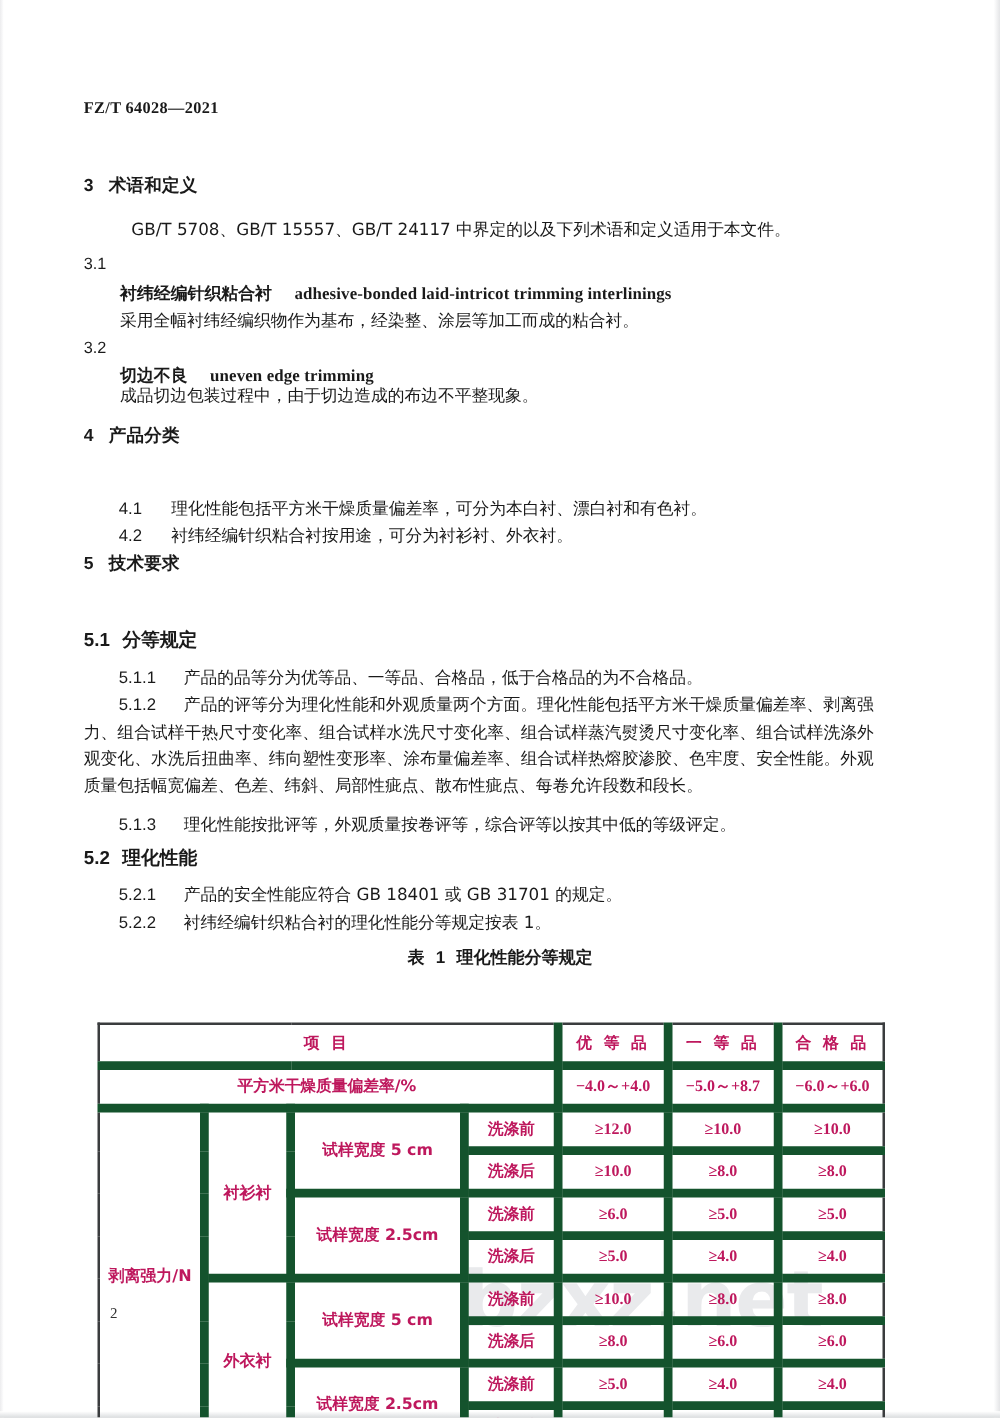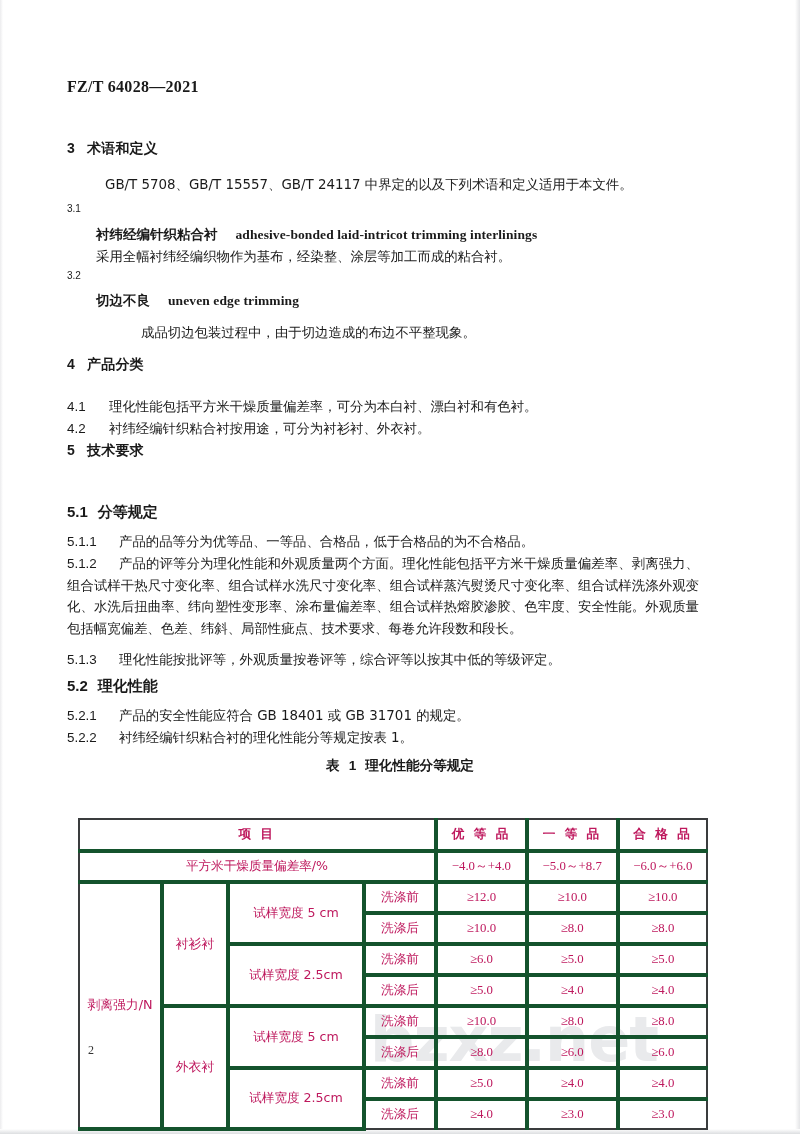--- a/index.html
+++ b/index.html
@@ -41,21 +41,21 @@
     left: 0; top: 0;
     width: 800px;
     color: #1a1a1a;
   }
 
   
   .std-no {
     position: absolute;
     left: 67px;
     top: 78px;
-    font-size: 16px;
+    font-size: 13px;
     font-weight: bold;
     letter-spacing: 0.3px;
     font-family: "Liberation Serif", serif;
   }
 
   
   .blk { position: absolute; }
 
   .h1 {
     font-size: 14px;
@@ -73,21 +73,21 @@
   .h2 .num { margin-right: 10px; font-family: "Liberation Sans", sans-serif; }
 
   .para {
     font-size: 13.4px;
     line-height: 21.5px;
     font-family: "DejaVu Sans", "Liberation Sans", sans-serif;
     text-align: justify;
   }
 
   .clause-num {
-    font-size: 10px;
+    font-size: 13px;
     font-family: "Liberation Sans", sans-serif;
   }
 
   .term-line {
     font-size: 13.5px;
     font-weight: bold;
     font-family: "DejaVu Sans", "Liberation Sans", sans-serif;
   }
   .term-line .en {
     font-family: "Liberation Serif", serif;
@@ -102,20 +102,21 @@
 
   .numbered {
     font-size: 13.4px;
     line-height: 21.5px;
     font-family: "DejaVu Sans", "Liberation Sans", sans-serif;
   }
   .numbered .n {
     font-family: "Liberation Sans", sans-serif;
     display: inline-block;
     width: 42px;
+    margin-left: 28px;
   }
 
   
   .table-title {
     position: absolute;
     left: 0; top: 757px;
     width: 800px;
     text-align: center;
     font-size: 13.6px;
     font-weight: bold;
@@ -128,25 +129,25 @@
     left: 78px;
     top: 789px;
     width: 630px;
     border-collapse: collapse;
     font-family: "DejaVu Sans", "Liberation Sans", sans-serif;
     font-size: 12.6px;
     color: #be185d;
     margin-top: 29px;
   }
   table.spec td, table.spec th {
-    border: 4px solid #14532d;
+    border: 7px solid #14532d;
     padding: 0;
     text-align: center;
     vertical-align: middle;
-    font-weight: normal;
+    font-weight: bold;
     height: 27px;
     background: transparent;
   }
   table.spec tr.hdr td {
     font-weight: bold;
     letter-spacing: 2.5px;
     height: 29px;
   }
   table.spec .outer-l { border-left: 2px solid #3a3c3e; }
   table.spec .outer-r { border-right: 2px solid #3a3c3e; }
@@ -216,23 +217,23 @@
     <div class="blk clause-num" style="left:67px; top:203px;">3.1</div>
     <div class="blk term-line" style="left:96px; top:226px;">
       <span>衬纬经编针织粘合衬</span><span class="en">adhesive-bonded laid-intricot trimming interlinings</span>
     </div>
     <div class="blk term-def" style="left:96px; top:248px; width:600px;">采用全幅衬纬经编织物作为基布，经染整、涂层等加工而成的粘合衬。</div>
 
     <div class="blk clause-num" style="left:67px; top:270px;">3.2</div>
     <div class="blk term-line" style="left:96px; top:292px;">
       <span>切边不良</span><span class="en">uneven edge trimming</span>
     </div>
-    <div class="blk term-def" style="left:96px; top:324px; width:600px;margin-left:45px;">成品切边包装过程中，由于切边造成的布边不平整现象。</div>
-
-    <div class="blk h1" style="left:67px; top:356px;text-align:center;">
+    <div class="blk term-def" style="left:96px; top:308px; width:600px;">成品切边包装过程中，由于切边造成的布边不平整现象。</div>
+
+    <div class="blk h1" style="left:67px; top:340px;text-align:center;">
       <span class="num">4</span><span>产品分类</span>
     </div>
 
     <div class="blk numbered" style="left:67px; top:396px; width:630px;">
       <span class="n">4.1</span><span>理化性能包括平方米干燥质量偏差率，可分为本白衬、漂白衬和有色衬。</span>
     </div>
     <div class="blk numbered" style="left:67px; top:418px; width:630px;">
       <span class="n">4.2</span><span>衬纬经编针织粘合衬按用途，可分为衬衫衬、外衣衬。</span>
     </div>
 
@@ -242,21 +243,21 @@
 
     <div class="blk h2" style="left:67px; top:503px;">
       <span class="num">5.1</span><span>分等规定</span>
     </div>
 
     <div class="blk numbered" style="left:67px; top:531px; width:632px;">
       <span class="n" style="width:52px;">5.1.1</span><span>产品的品等分为优等品、一等品、合格品，低于合格品的为不合格品。</span>
     </div>
 
     <div class="blk numbered" style="left:67px; top:553px; width:632px; text-align:justify;">
-      <span class="n" style="width:52px;">5.1.2</span><span>产品的评等分为理化性能和外观质量两个方面。理化性能包括平方米干燥质量偏差率、剥离强力、组合试样干热尺寸变化率、组合试样水洗尺寸变化率、组合试样蒸汽熨烫尺寸变化率、组合试样洗涤外观变化、水洗后扭曲率、纬向塑性变形率、涂布量偏差率、组合试样热熔胶渗胶、色牢度、安全性能。外观质量包括幅宽偏差、色差、纬斜、局部性疵点、技术要求、每卷允许段数和段长。</span>
+      <span class="n" style="width:52px;">5.1.2</span><span>产品的评等分为理化性能和外观质量两个方面。理化性能包括平方米干燥质量偏差率、剥离强力、组合试样干热尺寸变化率、组合试样水洗尺寸变化率、组合试样蒸汽熨烫尺寸变化率、组合试样洗涤外观变化、水洗后扭曲率、纬向塑性变形率、涂布量偏差率、组合试样热熔胶渗胶、色牢度、安全性能。外观质量包括幅宽偏差、色差、纬斜、局部性疵点、散布性疵点、每卷允许段数和段长。</span>
     </div>
 
     <div class="blk numbered" style="left:67px; top:649px; width:632px;">
       <span class="n" style="width:52px;">5.1.3</span><span>理化性能按批评等，外观质量按卷评等，综合评等以按其中低的等级评定。</span>
     </div>
 
     <div class="blk h2" style="left:67px; top:677px;">
       <span class="num">5.2</span><span>理化性能</span>
     </div>
 

